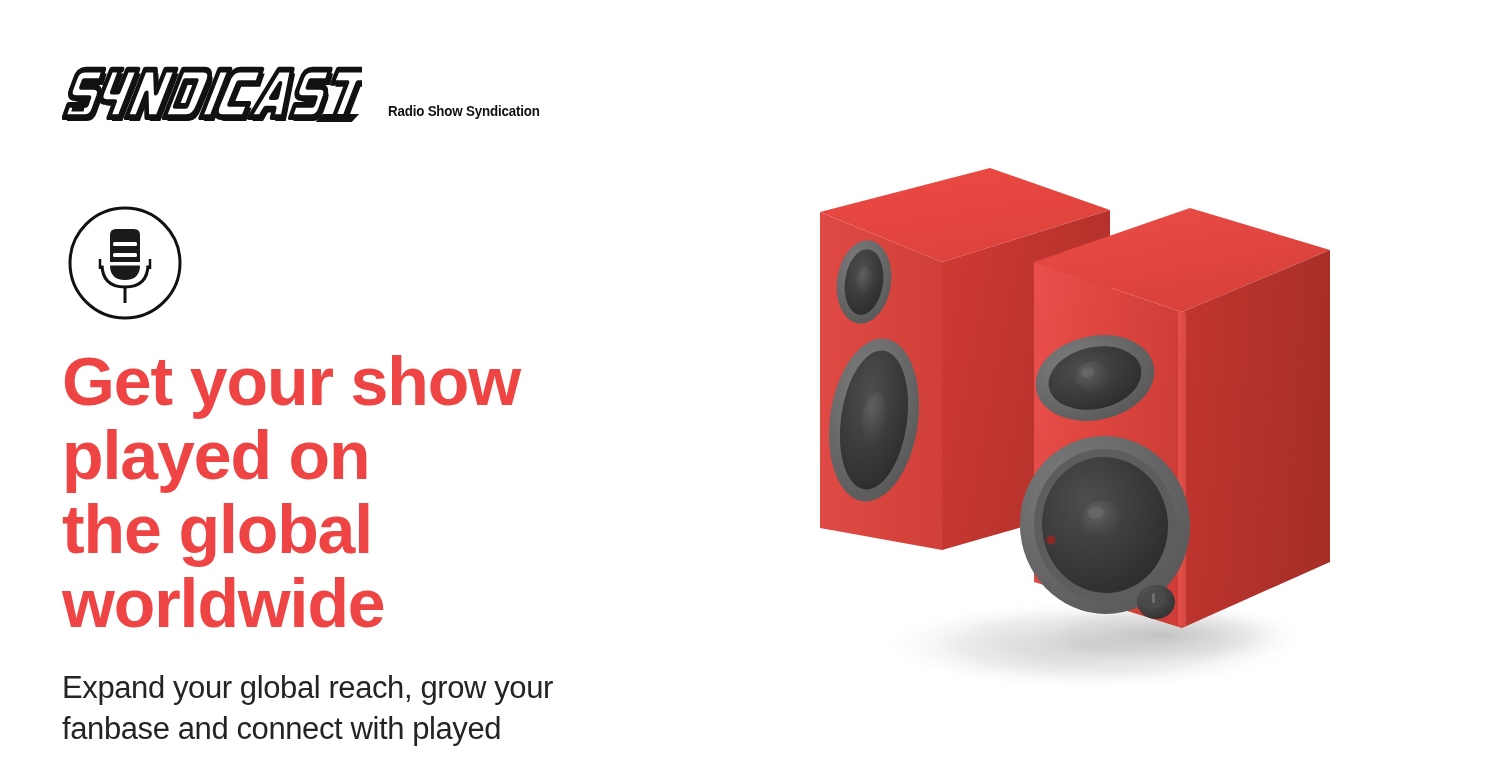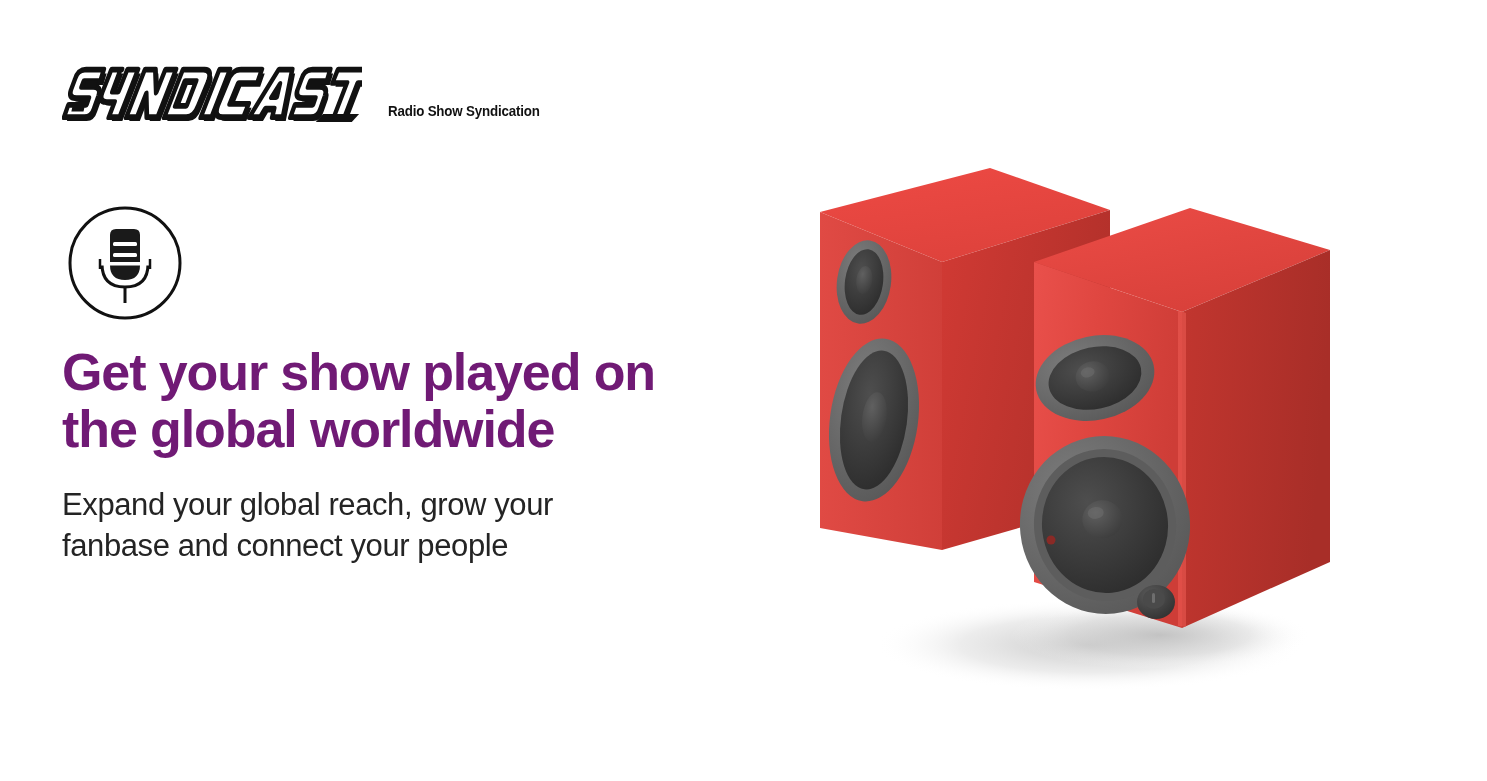--- a/index.html
+++ b/index.html
@@ -34,24 +34,24 @@
 
   
   .mic-badge { position:absolute; left:66px; top:204px; width:118px; height:118px; }
 
   
   .copy { position:absolute; left:62px; top:344px; width:640px; }
 
   .headline {
     font-family:"Liberation Sans", sans-serif;
     font-weight:bold;
-    font-size:52px;
+    font-size:68px;
     line-height:1.09;
     letter-spacing:-1.1px;
-    color:#701a75;
+    color:#ef4444;
   }
 
   .subhead {
     margin-top:28px;
     font-family:"Liberation Sans", sans-serif;
     font-weight:normal;
     font-size:31px;
     line-height:1.3;
     letter-spacing:-0.4px;
     color:#242424;
@@ -139,21 +139,21 @@
     </svg>
   </div>
 
   <div class="copy">
     <h1 class="headline">
       <span>Get your show played on</span><br>
       <span>the global worldwide</span>
     </h1>
     <p class="subhead">
       <span>Expand your global reach, grow your</span><br>
-      <span>fanbase and connect your people</span>
+      <span>fanbase and connect with played</span>
     </p>
   </div>
 
   <div class="speakers">
     <svg width="640" height="580" viewBox="0 0 640 580" aria-hidden="true">
       <defs>
         <linearGradient id="gFrontFace" x1="0" y1="0" x2="1" y2="0.3">
           <stop offset="0%" stop-color="#E9504B"></stop>
           <stop offset="45%" stop-color="#DF4640"></stop>
           <stop offset="100%" stop-color="#CE3D37"></stop>

